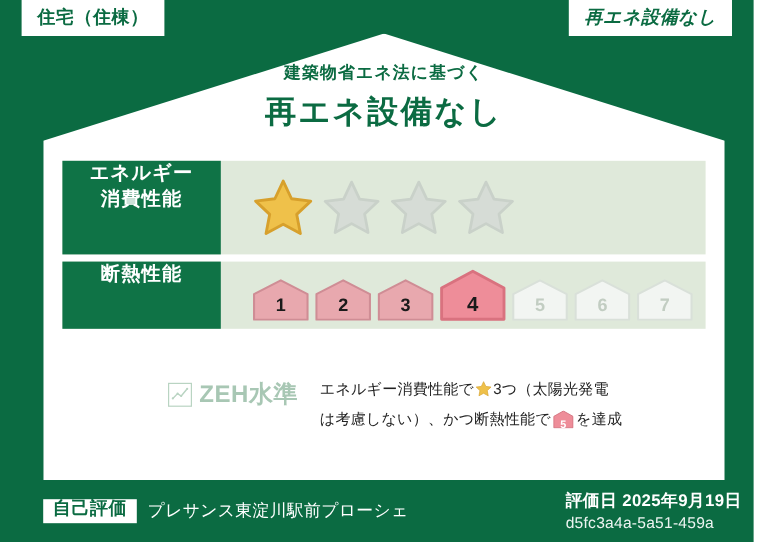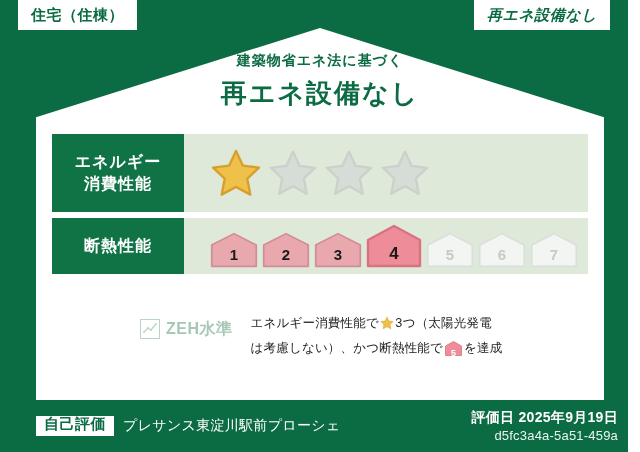--- a/index.html
+++ b/index.html
@@ -90,21 +90,20 @@
   .perf-label {
     flex: 0 0 132px;
     background: #0f7346;
     color: #ffffff;
     font-weight: bold;
     font-size: 16px;
     letter-spacing: 1px;
     display: flex;
     flex-direction: column;
     align-items: center;
-    justify-content: center;
     line-height: 1.38;
     text-align: center;
   }
   .perf-value {
     flex: 1;
     display: flex;
     align-items: center;
     padding-left: 26px;
   }
   .row-energy .perf-value { height: 78px; }
@@ -152,31 +151,30 @@
   }
   .zeh-icon {
     width: 20px;
     height: 20px;
     border: 1px solid #b9d4c2;
     box-sizing: border-box;
     display: block;
   }
   .zeh-text {
     color: #a8c7b4;
-    font-size: 16px;
+    font-size: 20px;
     font-weight: bold;
     letter-spacing: 0.5px;
     line-height: 1;
   }
   .zeh-desc {
     color: #222222;
     font-size: 12.5px;
     line-height: 1.75;
     letter-spacing: 0.2px;
-    font-family: Liberation Mono, monospace;
   }
   .inline-star { vertical-align: -3px; margin: 0 1px; }
   .inline-house { vertical-align: -4px; margin: 0 2px; position: relative; }
   .inline-house .ih-num {
     position: absolute;
     left: 0; right: 0; bottom: 1px;
     text-align: center;
     font-size: 9px;
     font-weight: bold;
     color: #ffffff;
@@ -210,21 +208,20 @@
   }
   .bldg-name {
     color: #ffffff;
     font-size: 14px;
     margin-left: 9px;
     letter-spacing: 0.3px;
   }
   .footer-right {
     margin-left: auto;
     margin-right: 22px;
-    text-align: right;
     color: #ffffff;
   }
   .eval-date {
     font-size: 14px;
     font-weight: bold;
     letter-spacing: 0.3px;
     line-height: 1.2;
   }
   .eval-id {
     font-size: 13px;

